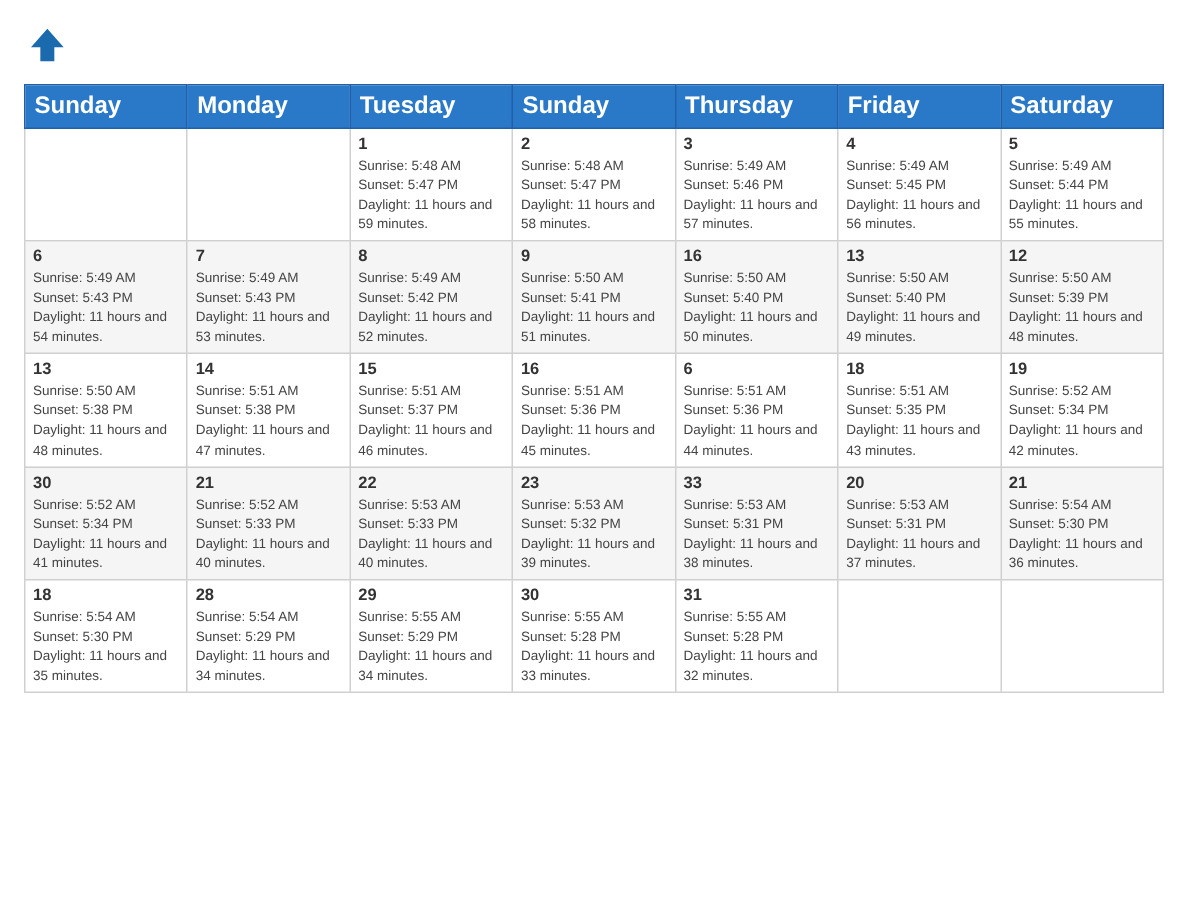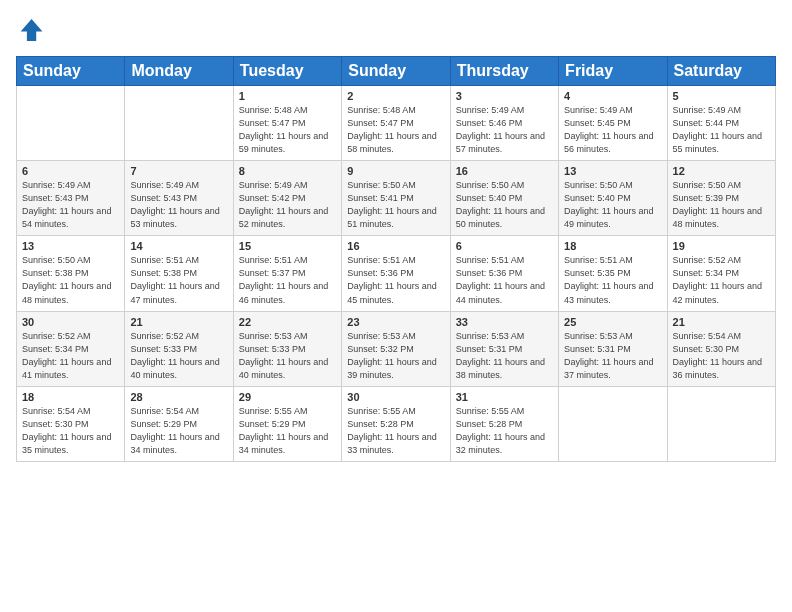--- a/index.html
+++ b/index.html
@@ -226,21 +226,21 @@
           </td>
           <td>
             <span class="day-num">23</span>
             <div class="day-info">Sunrise: 5:53 AM<br>Sunset: 5:32 PM<br>Daylight: 11 hours and 39 minutes.</div>
           </td>
           <td>
             <span class="day-num">33</span>
             <div class="day-info">Sunrise: 5:53 AM<br>Sunset: 5:31 PM<br>Daylight: 11 hours and 38 minutes.</div>
           </td>
           <td>
-            <span class="day-num">25</span>
+            <span class="day-num">20</span>
             <div class="day-info">Sunrise: 5:53 AM<br>Sunset: 5:31 PM<br>Daylight: 11 hours and 37 minutes.</div>
           </td>
           <td>
             <span class="day-num">21</span>
             <div class="day-info">Sunrise: 5:54 AM<br>Sunset: 5:30 PM<br>Daylight: 11 hours and 36 minutes.</div>
           </td>
         </tr>
         <tr>
           <td>
             <span class="day-num">18</span>

